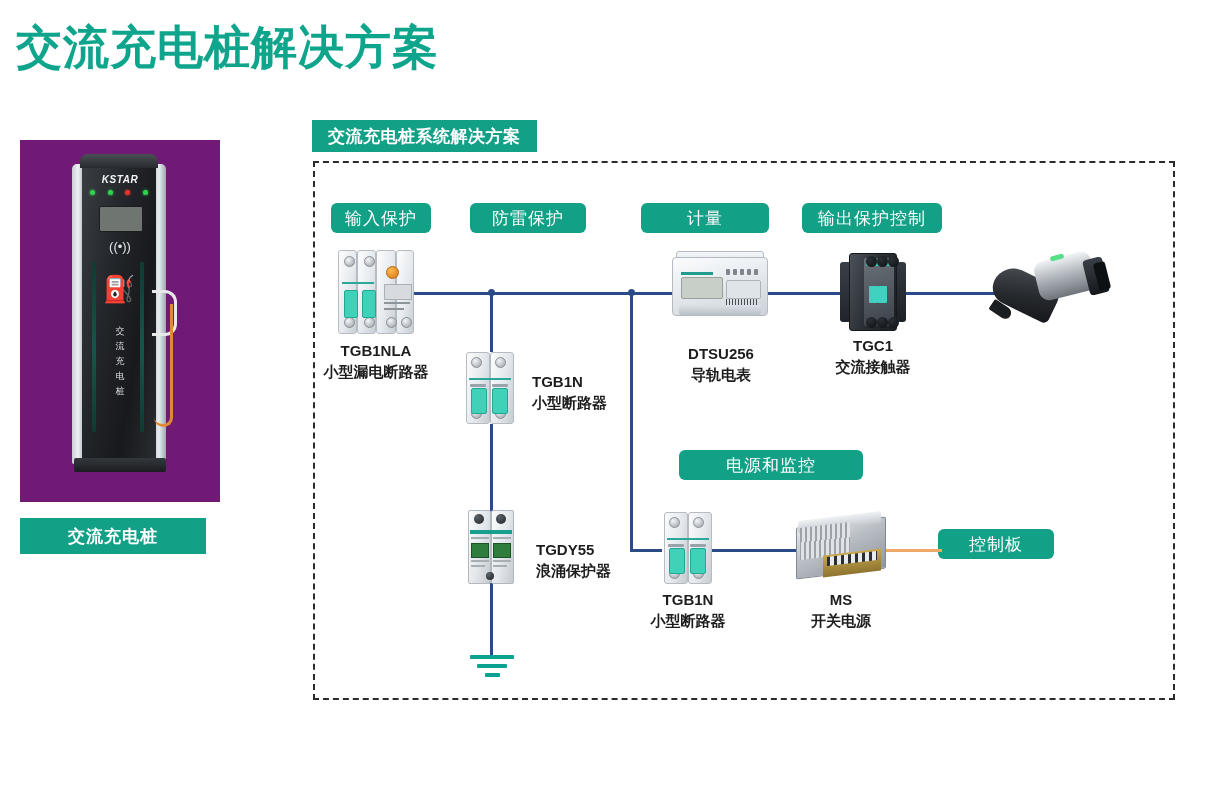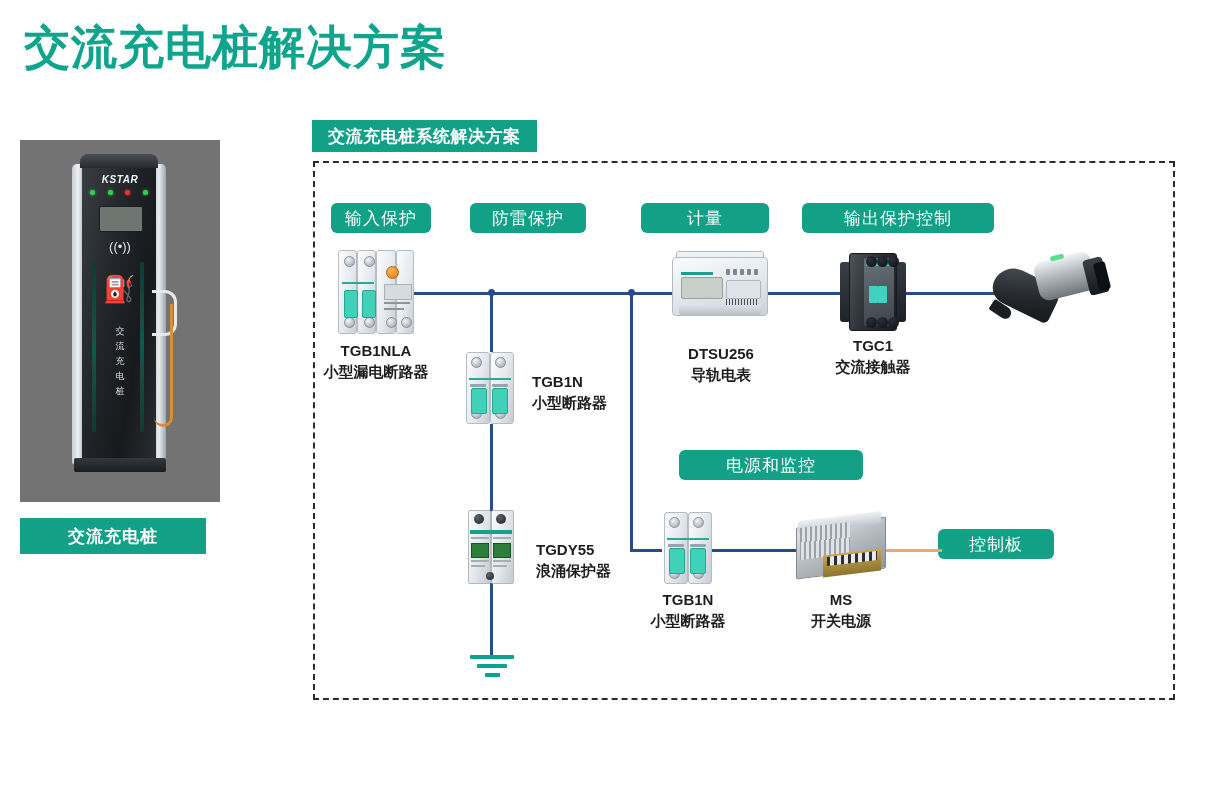--- a/index.html
+++ b/index.html
@@ -5,29 +5,29 @@
   html,body{margin:0;padding:0;}
   body{
     width:1213px;height:812px;background:#ffffff;
     font-family:"Liberation Sans","DejaVu Sans",sans-serif;
     overflow:hidden;position:relative;
   }
   .stage{position:absolute;left:0;top:0;width:1213px;height:812px;}
 
   
   .page-title{
-    position:absolute;left:24px;top:22px;
+    position:absolute;left:16px;top:22px;
     font-size:46px;font-weight:bold;color:#0fa58c;
     letter-spacing:1px;line-height:1.1;white-space:nowrap;
   }
 
   
   .product-photo{
     position:absolute;left:20px;top:140px;width:200px;height:362px;
-    background:#737373;overflow:hidden;
+    background:#701a75;overflow:hidden;
   }
   .pile{position:absolute;left:50%;top:14px;transform:translateX(-50%);
         width:104px;height:330px;}
   .pile-body{
     position:absolute;left:14px;top:0;width:74px;height:310px;
     background:linear-gradient(100deg,#3b3f44 0%,#23262a 38%,#17191c 70%,#2a2d31 100%);
     border-radius:7px 7px 2px 2px;
   }
   .pile-side-l{position:absolute;left:4px;top:10px;width:12px;height:300px;
     background:linear-gradient(90deg,#c9ced4,#eef1f4,#aeb5bc);border-radius:5px 0 0 2px;}
@@ -253,21 +253,21 @@
   <div class="product-caption">交流充电桩</div>
 
 
   <div class="section-banner">交流充电桩系统解决方案</div>
 
   <div class="diagram-frame"></div>
 
   <div class="pill" style="left:331px;top:203px;width:100px;">输入保护</div>
   <div class="pill" style="left:470px;top:203px;width:116px;">防雷保护</div>
   <div class="pill" style="left:641px;top:203px;width:128px;">计量</div>
-  <div class="pill" style="left:802px;top:203px;width:192px;">输出保护控制</div>
+  <div class="pill" style="left:802px;top:203px;width:140px;">输出保护控制</div>
   <div class="pill" style="left:679px;top:450px;width:184px;">电源和监控</div>
   <div class="pill" style="left:938px;top:529px;width:116px;">控制板</div>
 
   <div class="wire h" style="left:410px;top:292px;width:600px;"></div>
 
   <div class="wire v" style="left:490px;top:292px;height:60px;"></div>
   <div class="wire v" style="left:490px;top:424px;height:90px;"></div>
   <div class="wire v" style="left:490px;top:583px;height:72px;"></div>
   <div class="junction" style="left:488px;top:289px;"></div>
 

